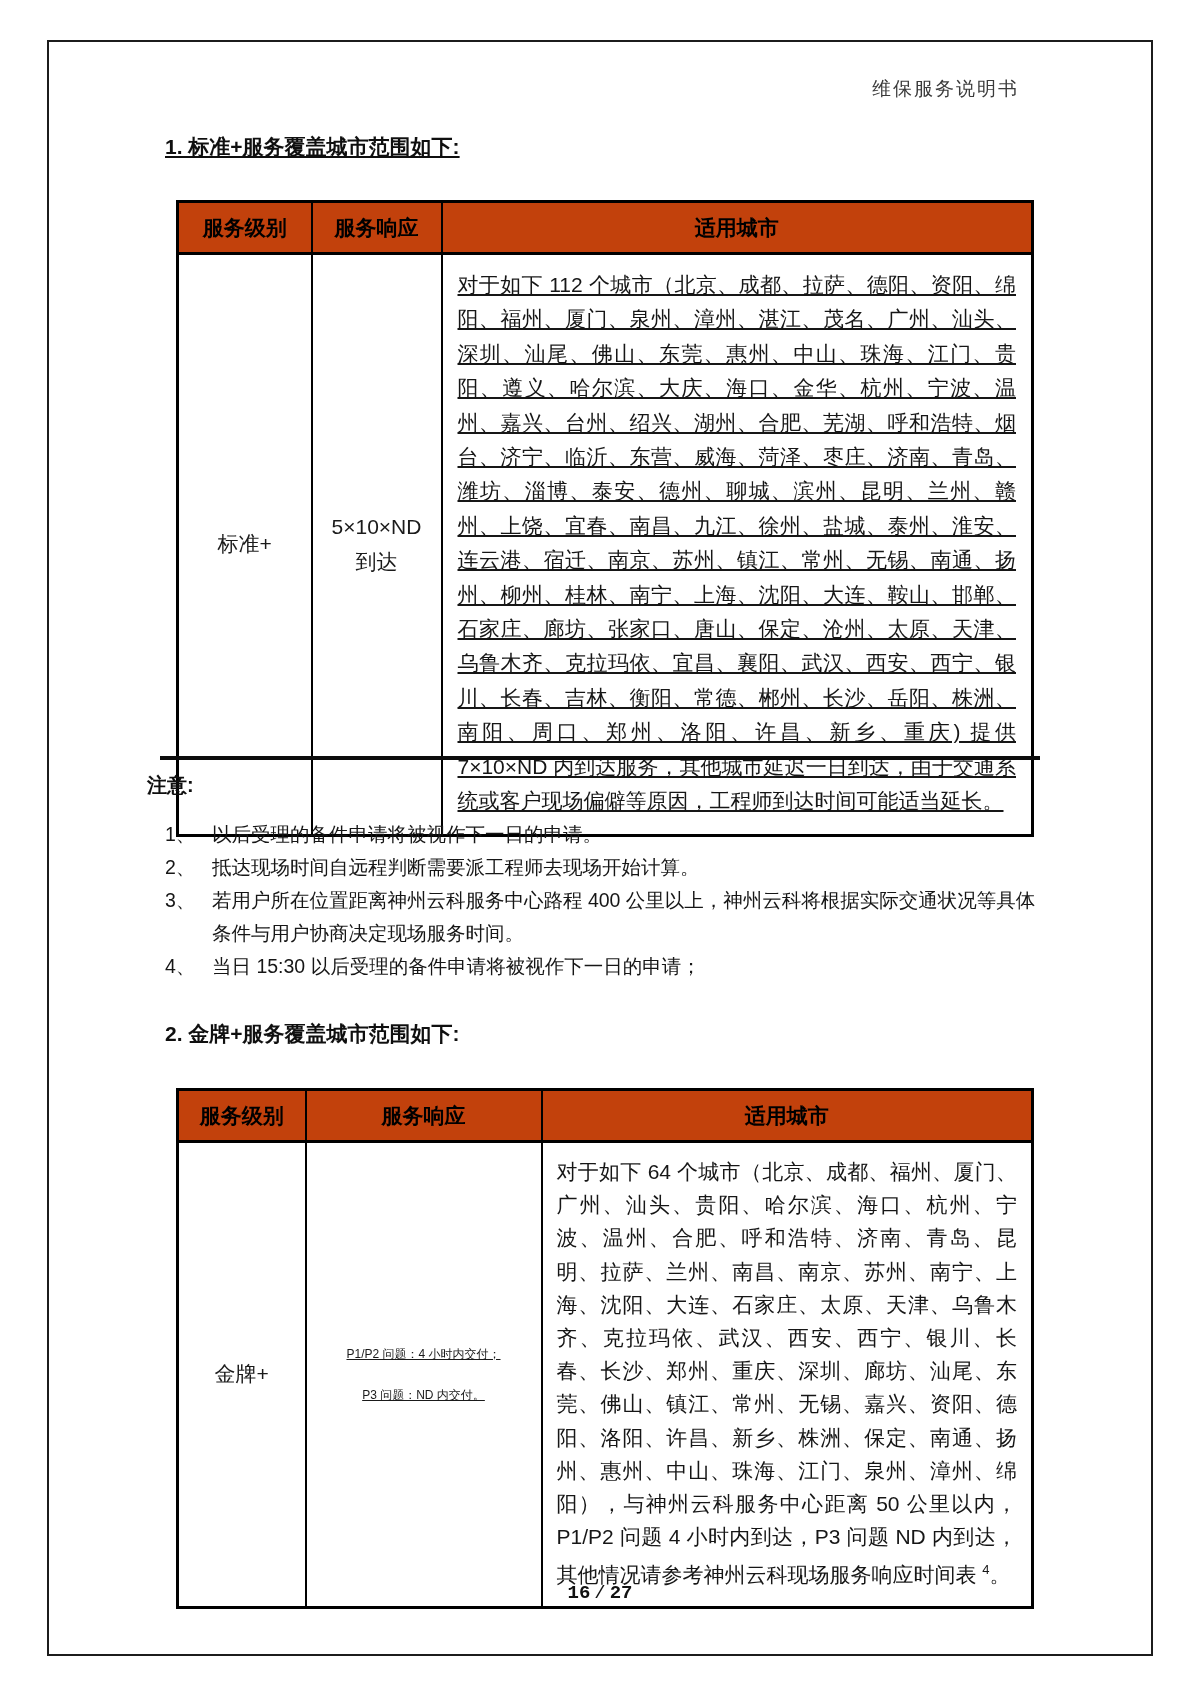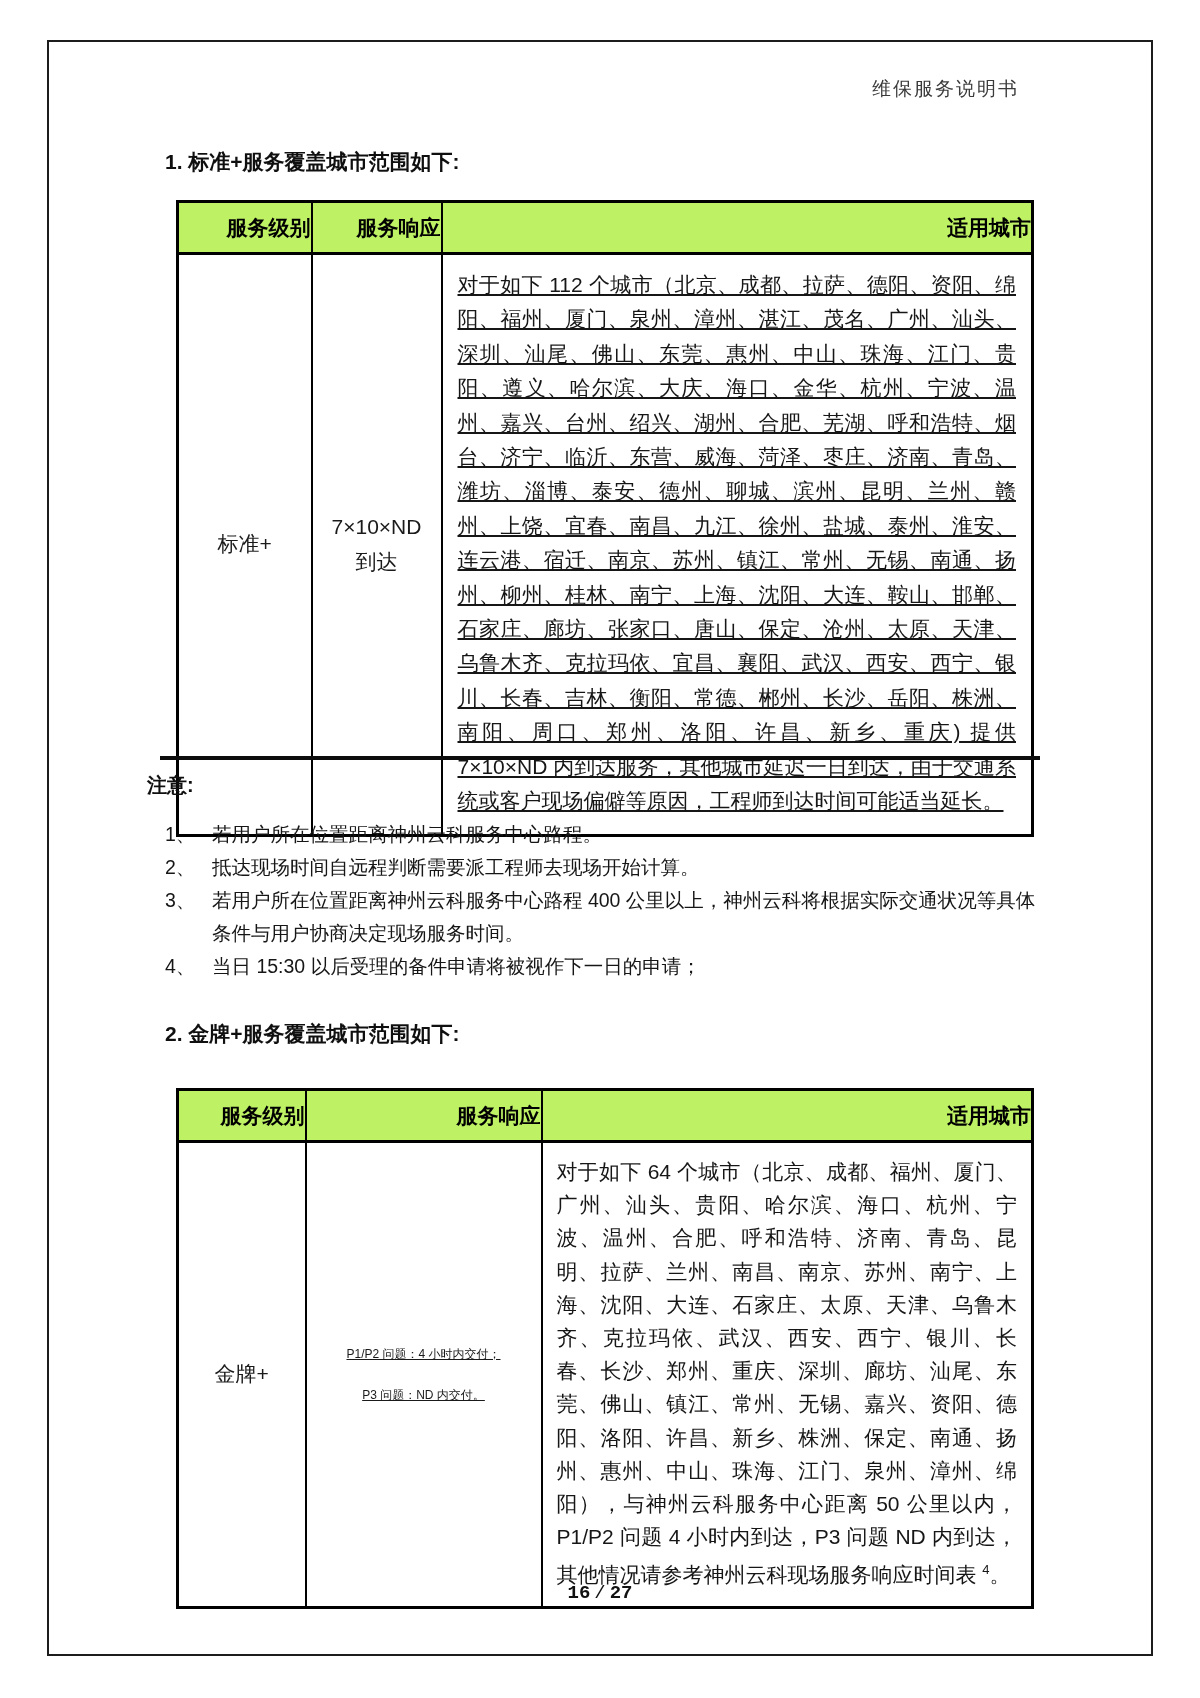--- a/index.html
+++ b/index.html
@@ -25,41 +25,41 @@
     letter-spacing: 2px;
     color: #3a3a3a;
   }
   .section-heading {
     position: absolute;
     left: 165px;
     font-size: 21px;
     font-weight: bold;
     color: #0f0f0f;
   }
-  .sec1 { top: 148px; }
+  .sec1 { top: 133px; text-decoration: underline; }
   .sec2 { top: 1020px; }
 
   table.svc-table {
     position: absolute;
     left: 176px;
     width: 858px;
     border-collapse: collapse;
     border: 3px solid #000;
     table-layout: fixed;
   }
   .t1 { top: 200px; }
   .t2 { top: 1088px; }
   .svc-table th {
-    background: #bef264;
+    background: #c2410c;
     font-size: 21px;
     font-weight: bold;
     height: 52px;
     border: 2px solid #000;
     border-bottom: 3px solid #000;
-    text-align: right;
+    text-align: center;
     vertical-align: middle;
     color: #000;
   }
   .svc-table td {
     border: 2px solid #000;
     vertical-align: middle;
     font-size: 21px;
   }
   .cell-center {
     text-align: center;
@@ -132,35 +132,35 @@
   <thead>
     <tr>
       <th class="col-level">服务级别</th>
       <th class="col-resp">服务响应</th>
       <th>适用城市</th>
     </tr>
   </thead>
   <tbody>
     <tr>
       <td class="cell-center">标准+</td>
-      <td class="cell-center">7×10×ND
+      <td class="cell-center">5×10×ND
 到达</td>
       <td class="cities-cell">对于如下 112 个城市（北京、成都、拉萨、德阳、资阳、绵阳、福州、厦门、泉州、漳州、湛江、茂名、广州、汕头、深圳、汕尾、佛山、东莞、惠州、中山、珠海、江门、贵阳、遵义、哈尔滨、大庆、海口、金华、杭州、宁波、温州、嘉兴、台州、绍兴、湖州、合肥、芜湖、呼和浩特、烟台、济宁、临沂、东营、威海、菏泽、枣庄、济南、青岛、潍坊、淄博、泰安、德州、聊城、滨州、昆明、兰州、赣州、上饶、宜春、南昌、九江、徐州、盐城、泰州、淮安、连云港、宿迁、南京、苏州、镇江、常州、无锡、南通、扬州、柳州、桂林、南宁、上海、沈阳、大连、鞍山、邯郸、石家庄、廊坊、张家口、唐山、保定、沧州、太原、天津、乌鲁木齐、克拉玛依、宜昌、襄阳、武汉、西安、西宁、银川、长春、吉林、衡阳、常德、郴州、长沙、岳阳、株洲、南阳、周口、郑州、洛阳、许昌、新乡、重庆) 提供 7×10×ND 内到达服务，其他城市延迟一日到达，由于交通系统或客户现场偏僻等原因，工程师到达时间可能适当延长。</td>
     </tr>
   </tbody>
 </table>
 
 <div class="divider-rule"></div>
 
 <div class="notice-heading">注意:</div>
 
 <div class="notes">
   <div class="note-item">
     <span class="note-num">1、</span>
-    <span class="note-text">若用户所在位置距离神州云科服务中心路程。</span>
+    <span class="note-text">以后受理的备件申请将被视作下一日的申请。</span>
   </div>
   <div class="note-item">
     <span class="note-num">2、</span>
     <span class="note-text">抵达现场时间自远程判断需要派工程师去现场开始计算。</span>
   </div>
   <div class="note-item">
     <span class="note-num">3、</span>
     <span class="note-text">若用户所在位置距离神州云科服务中心路程 400 公里以上，神州云科将根据实际交通状况等具体条件与用户协商决定现场服务时间。</span>
   </div>
   <div class="note-item">

